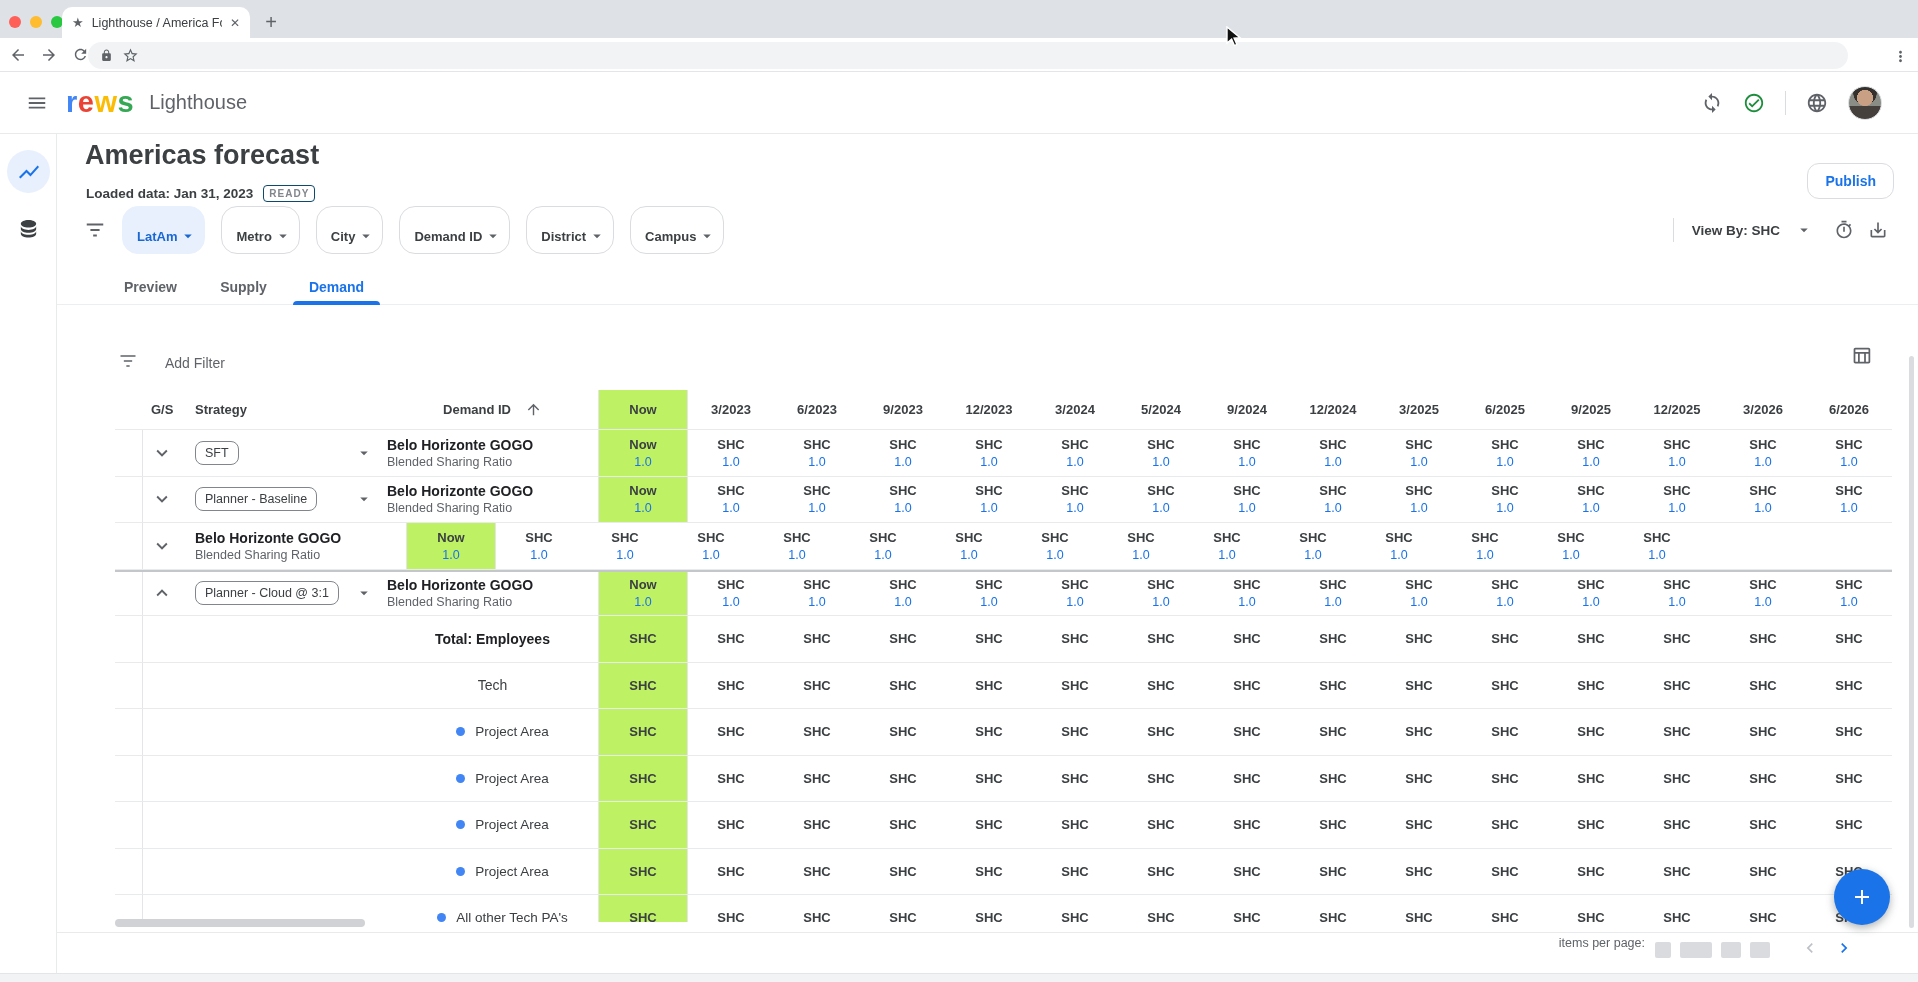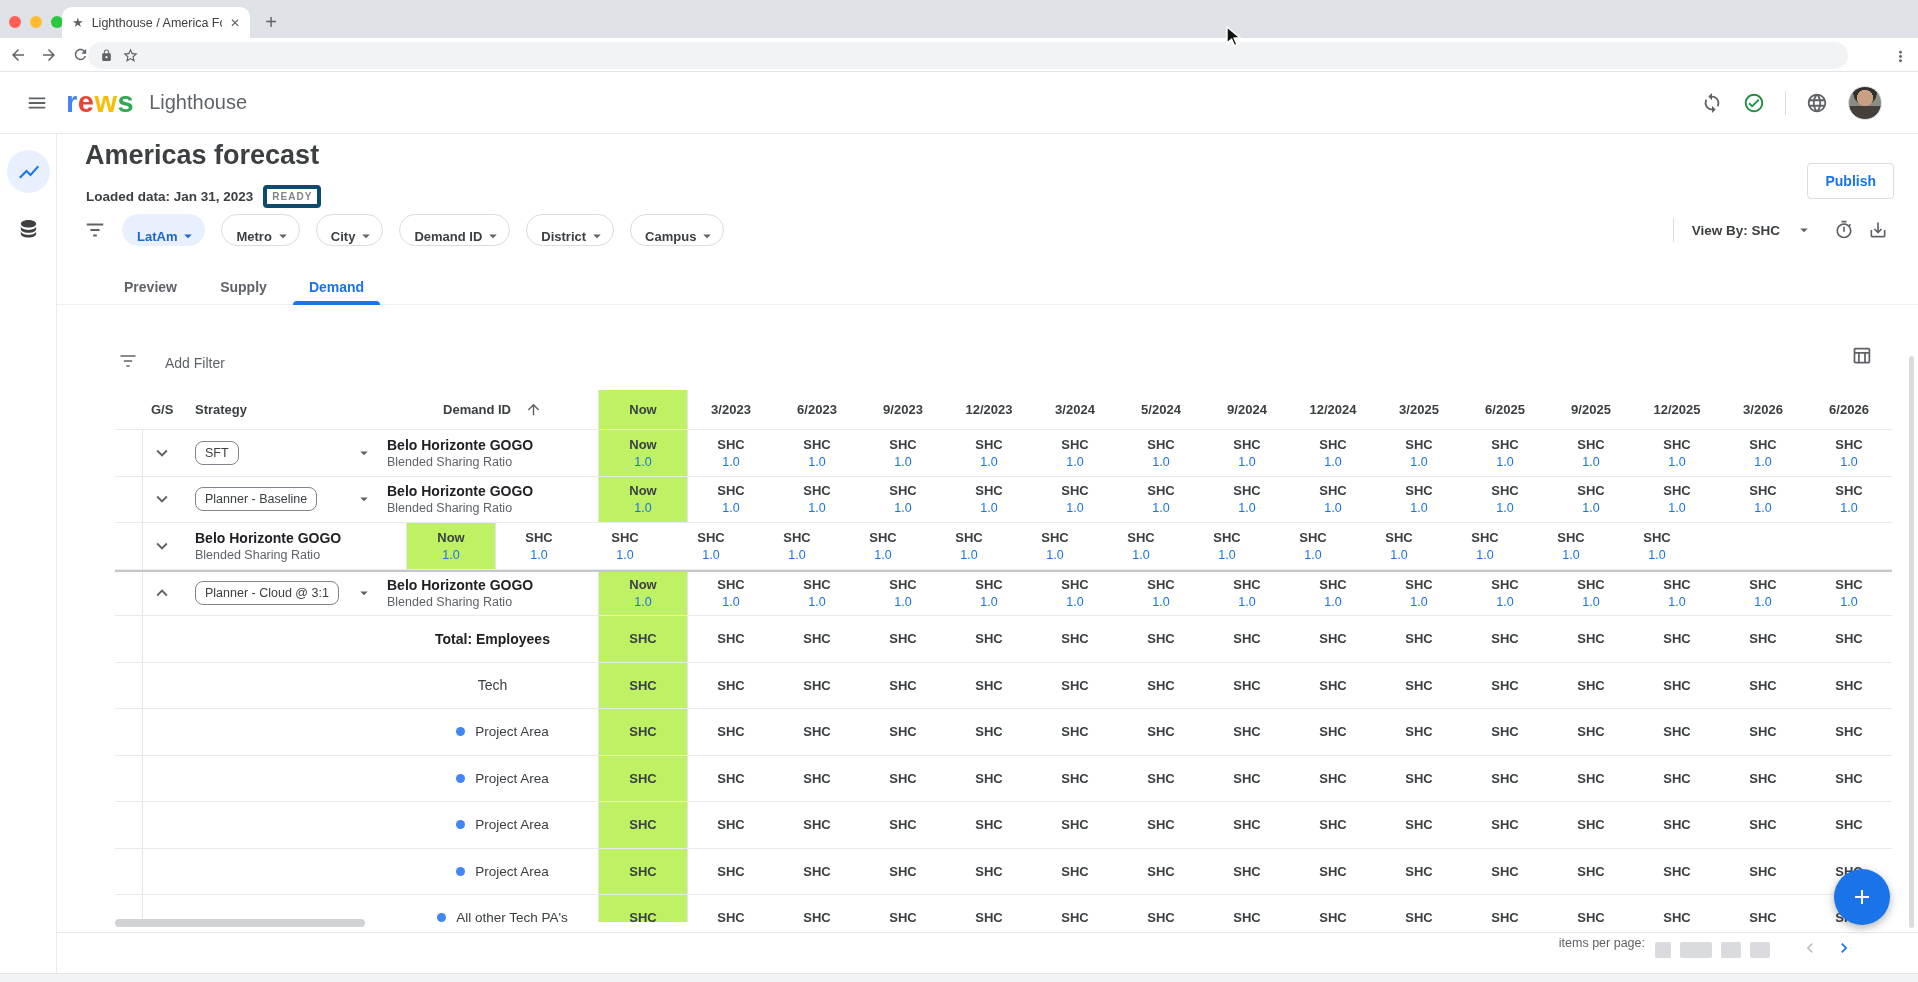--- a/index.html
+++ b/index.html
@@ -36,27 +36,27 @@
   radial-gradient(circle at 50% 20%, #33302d 0 38%, transparent 39%),
   linear-gradient(#8a8d86 0 60%, #45403c 60%)}
 
 .rail{position:absolute;left:0;top:134px;bottom:0;width:57px;background:#fff;border-right:1px solid #e9eaec}
 .rail-active{position:absolute;left:7px;top:16px;width:43px;height:43px;border-radius:50%;background:#e8f0fe;display:flex;align-items:center;justify-content:center}
 .rail-db{position:absolute;left:17px;top:83px}
 
 .page-title{position:absolute;left:85px;top:140px;font-size:27px;color:#3c4043}
 .loaded-row{position:absolute;left:86px;top:185px;display:flex;align-items:center;gap:10px}
 .loaded-label{font-size:13.5px;font-weight:bold;color:#3c4043}
-.badge{font-size:10px;letter-spacing:1px;color:#80868b;border:4px solid #0c4a6e;border-radius:4px;padding:2px 5px;font-weight:bold}
-.publish{position:absolute;right:24px;top:163px;height:36px;padding:0 17px;border:1px solid #dadce0;border-radius:4px;color:#1a73e8;font-weight:bold;font-size:14px;background:#fff;display:flex;align-items:center}
+.badge{font-size:10px;letter-spacing:1px;color:#80868b;border:1px solid #0c4a6e;border-radius:4px;padding:2px 5px;font-weight:bold}
+.publish{position:absolute;right:24px;top:163px;height:36px;padding:0 17px;border:1px solid #dadce0;border-radius:12px;color:#1a73e8;font-weight:bold;font-size:14px;background:#fff;display:flex;align-items:center}
 
 .filter-row{position:absolute;left:84px;top:214px;height:32px;display:flex;align-items:center}
 .filter-icon-btn{margin-right:16px;display:flex}
 .chips{display:flex;gap:16px}
-.chip{height:32px;border-radius:16px;border:1px solid #dadce0;padding:12px 7px 0 14px;display:flex;align-items:center;gap:2px;background:#fff}
+.chip{height:48px;border-radius:16px;border:1px solid #dadce0;padding:12px 7px 0 14px;display:flex;align-items:center;gap:2px;background:#fff}
 .chip-label{font-size:13px;font-weight:bold;color:#3c4043}
 .chip-active{background:#e8f0fe;border-color:#e8f0fe}
 .chip-active .chip-label{color:#1967d2}
 .viewby-row{position:absolute;right:23px;top:214px;height:32px;display:flex;align-items:center}
 .viewby{display:flex;align-items:center;gap:15px;margin:0 14px 0 18px}
 .viewby-label{font-size:13.5px;font-weight:bold;color:#3c4043}
 .icobtn{width:34px;height:32px;display:flex;align-items:center;justify-content:center}
 
 .tabs{position:absolute;left:104px;top:268px;display:flex;height:37px}
 .tabs-line{position:absolute;left:57px;right:0;top:304px;height:1px;background:#eceef0}

